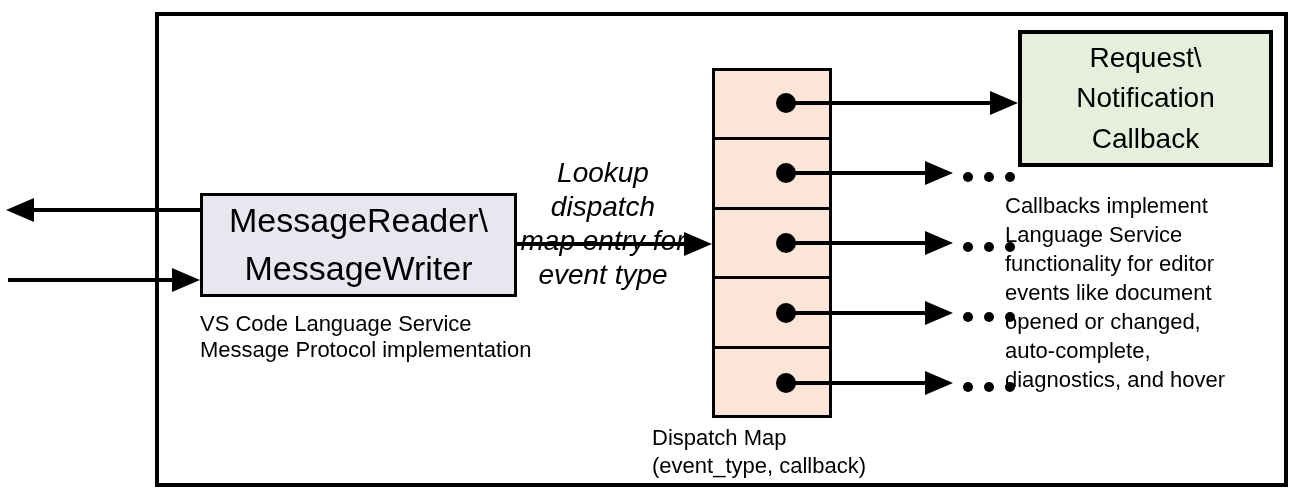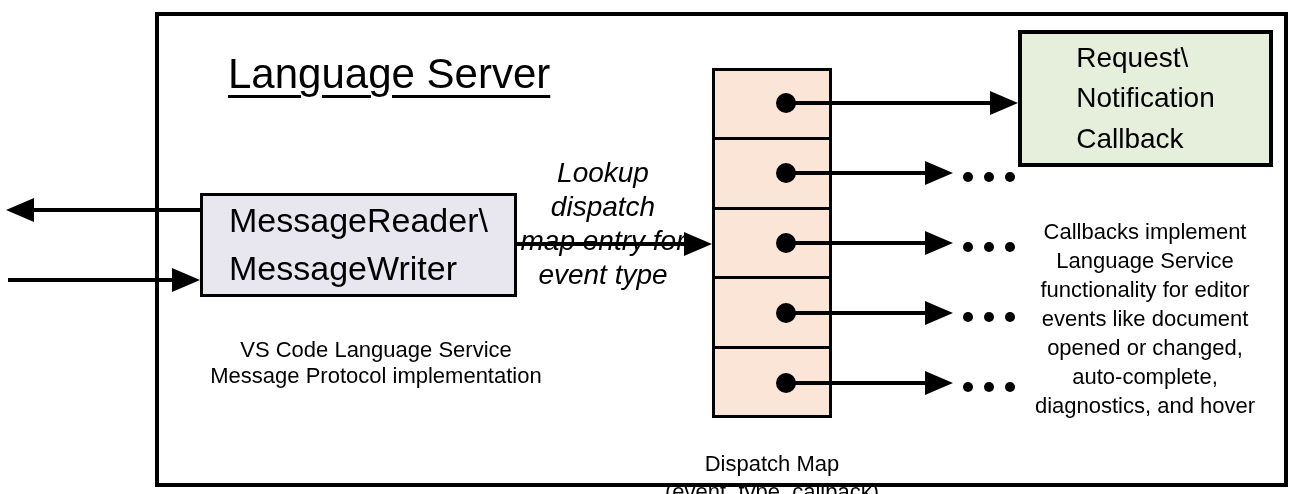--- a/index.html
+++ b/index.html
@@ -23,20 +23,21 @@
     left: 228px; top: 50px;
     font-size: 42px;
     text-decoration: underline;
     text-decoration-thickness: 3px;
     text-underline-offset: 7px;
     white-space: pre-line;
     z-index: 3;
   }
   .node {
     display: flex; align-items: center; justify-content: center;
+    text-align: center;
     white-space: pre-line;
     z-index: 1;
   }
   .reader-box {
     left: 200px; top: 193px; width: 317px; height: 104px;
     background: var(--reader_fill, #e8e7ef);
     border: 3px solid var(--stroke, #000);
     font-size: 34px; line-height: 1.4;
   }
   .callback-box {
@@ -48,25 +49,23 @@
   .dispatch-map {
     left: 712px; top: 68px; width: 120px; height: 350px;
     border: 3px solid var(--stroke, #000);
     display: flex; flex-direction: column;
     z-index: 1;
   }
   .dispatch-cell { flex: 1; background: var(--map_fill, #fbe5d6); }
   .dispatch-cell + .dispatch-cell { border-top: 3px solid var(--stroke, #000); }
 
   .caption {
-    text-align: center;
     white-space: pre-line;
     font-size: 22px; line-height: 1.18;
     z-index: 3;
-    margin-top: 26px;
   }
   .reader-caption   { left: 200px; top: 311px; width: 352px; }
   .callback-caption { left: 1005px; top: 191px; width: 280px; line-height: 1.32; }
   .map-caption      { left: 652px;  top: 424px; width: 240px; line-height: 1.25; }
 
   .flow-label {
     font-style: italic;
     text-align: center;
     white-space: pre-line;
     z-index: 3;
@@ -84,21 +83,20 @@
   .overlay line { stroke: var(--stroke, #000); stroke-width: 4; }
   .overlay polygon, .overlay circle { fill: var(--stroke, #000); }
 </style>
 </head>
 <body>
 
 <div class="canvas">
 
   <div class="abs outer-box"></div>
 
-  <div class="abs diagram-title">Language Server</div>
 
   <div class="abs caption reader-caption">VS Code Language Service
 Message Protocol implementation</div>
   <div class="abs node reader-box">MessageReader\
 MessageWriter</div>
 
   <div class="abs dispatch-map">
     <div class="dispatch-cell"></div>
     <div class="dispatch-cell"></div>
     <div class="dispatch-cell"></div>

